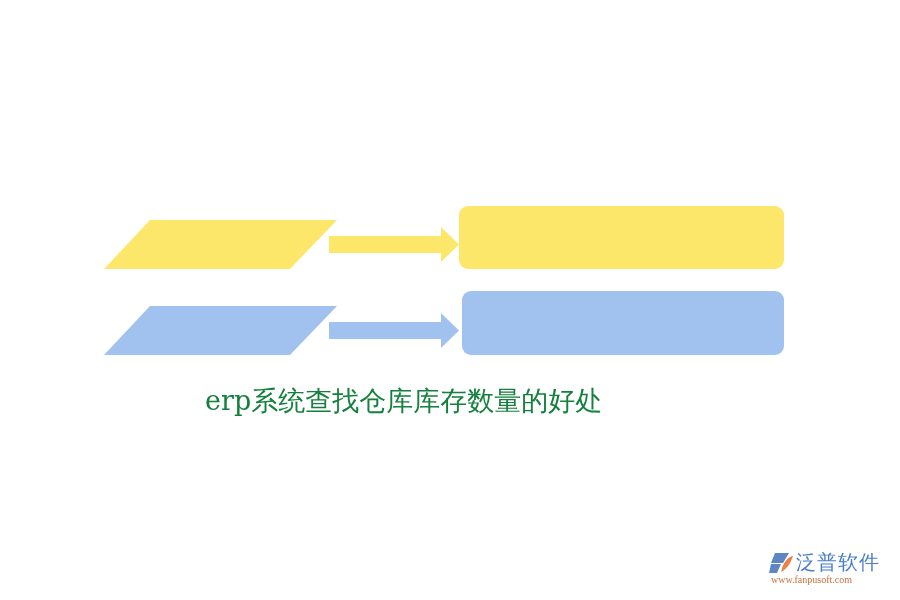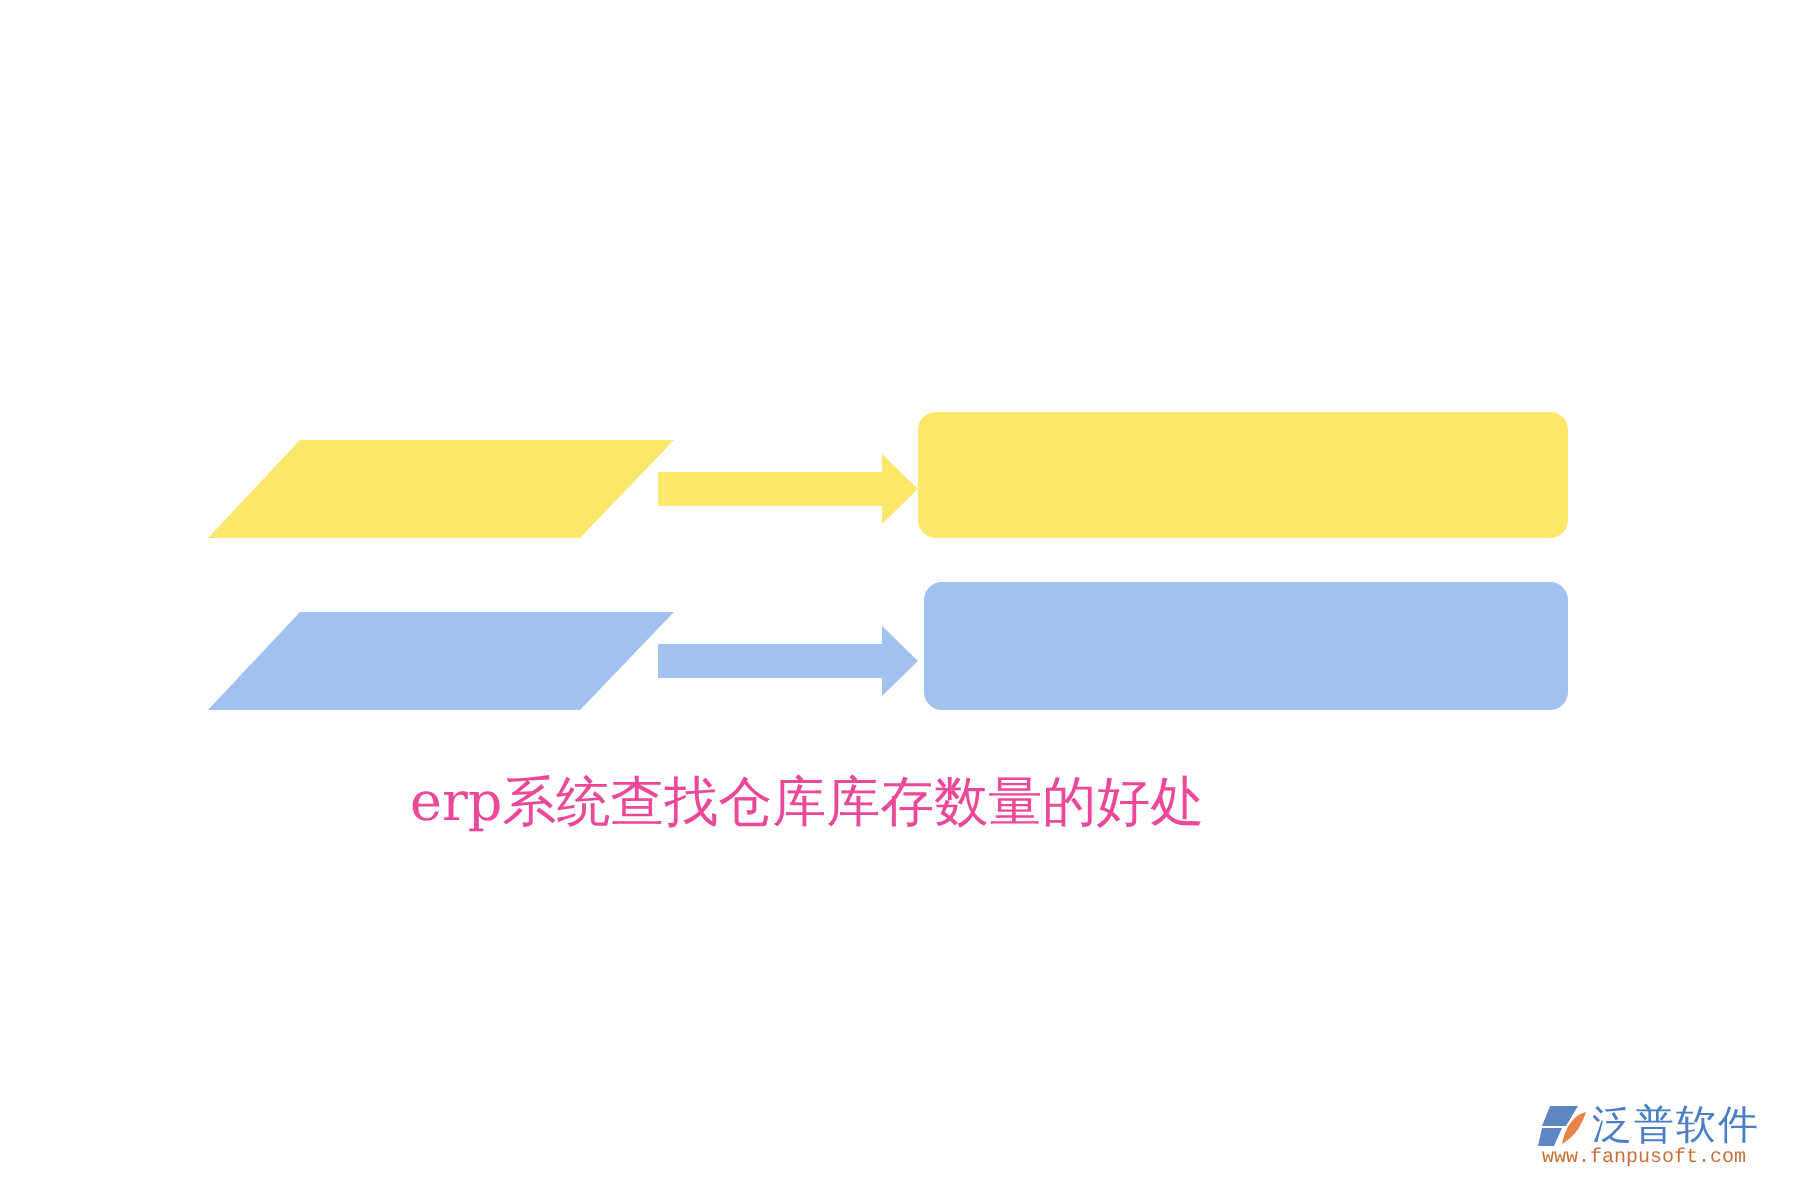--- a/index.html
+++ b/index.html
@@ -1,22 +1,22 @@
 <!DOCTYPE html>
 <html><head>
   <meta charset="utf-8">
   <style>
     html, body { margin: 0; padding: 0; }
     body { width: 900px; height: 600px; background: #ffffff; position: relative; overflow: hidden; font-family: "DejaVu Serif", serif; }
     .abs { position: absolute; }
     svg.shapes { position: absolute; left: 0; top: 0; }
-    .title { position: absolute; left: 205px; top: 383px; font-size: 27px; color: #ec4899; font-family: "DejaVu Serif", serif; letter-spacing: 0px; white-space: nowrap; }
+    .title { position: absolute; left: 205px; top: 383px; font-size: 27px; color: #15803d; font-family: "DejaVu Serif", serif; letter-spacing: 0px; white-space: nowrap; }
     .logo { position: absolute; left: 769px; top: 552px; width: 125px; height: 34px; }
     .logo-cn { position: absolute; left: 27px; top: -3px; font-size: 20px; color: #4a7fc6; font-family: Liberation Serif, serif; white-space: nowrap; letter-spacing: 1px; }
-    .logo-url { position: absolute; left: 2px; top: 22px; font-size: 10px; color: #c8703a; font-family: Liberation Mono, monospace; white-space: nowrap; }
+    .logo-url { position: absolute; left: 2px; top: 22px; font-size: 10px; color: #c8703a; font-family: Liberation Serif, serif; white-space: nowrap; }
   </style>
 </head>
 <body>
 
 <svg class="shapes" width="900" height="600" viewBox="0 0 900 600">
 
   <polygon points="150,220 337,220 290,269 104,269" fill="#fde76b"></polygon>
   <polygon points="329,236 441,236 441,227 459,244.5 441,262 441,253 329,253" fill="#fde76b"></polygon>
   <rect x="459" y="206" width="325" height="63" rx="9" ry="9" fill="#fde76b"></rect>
 

